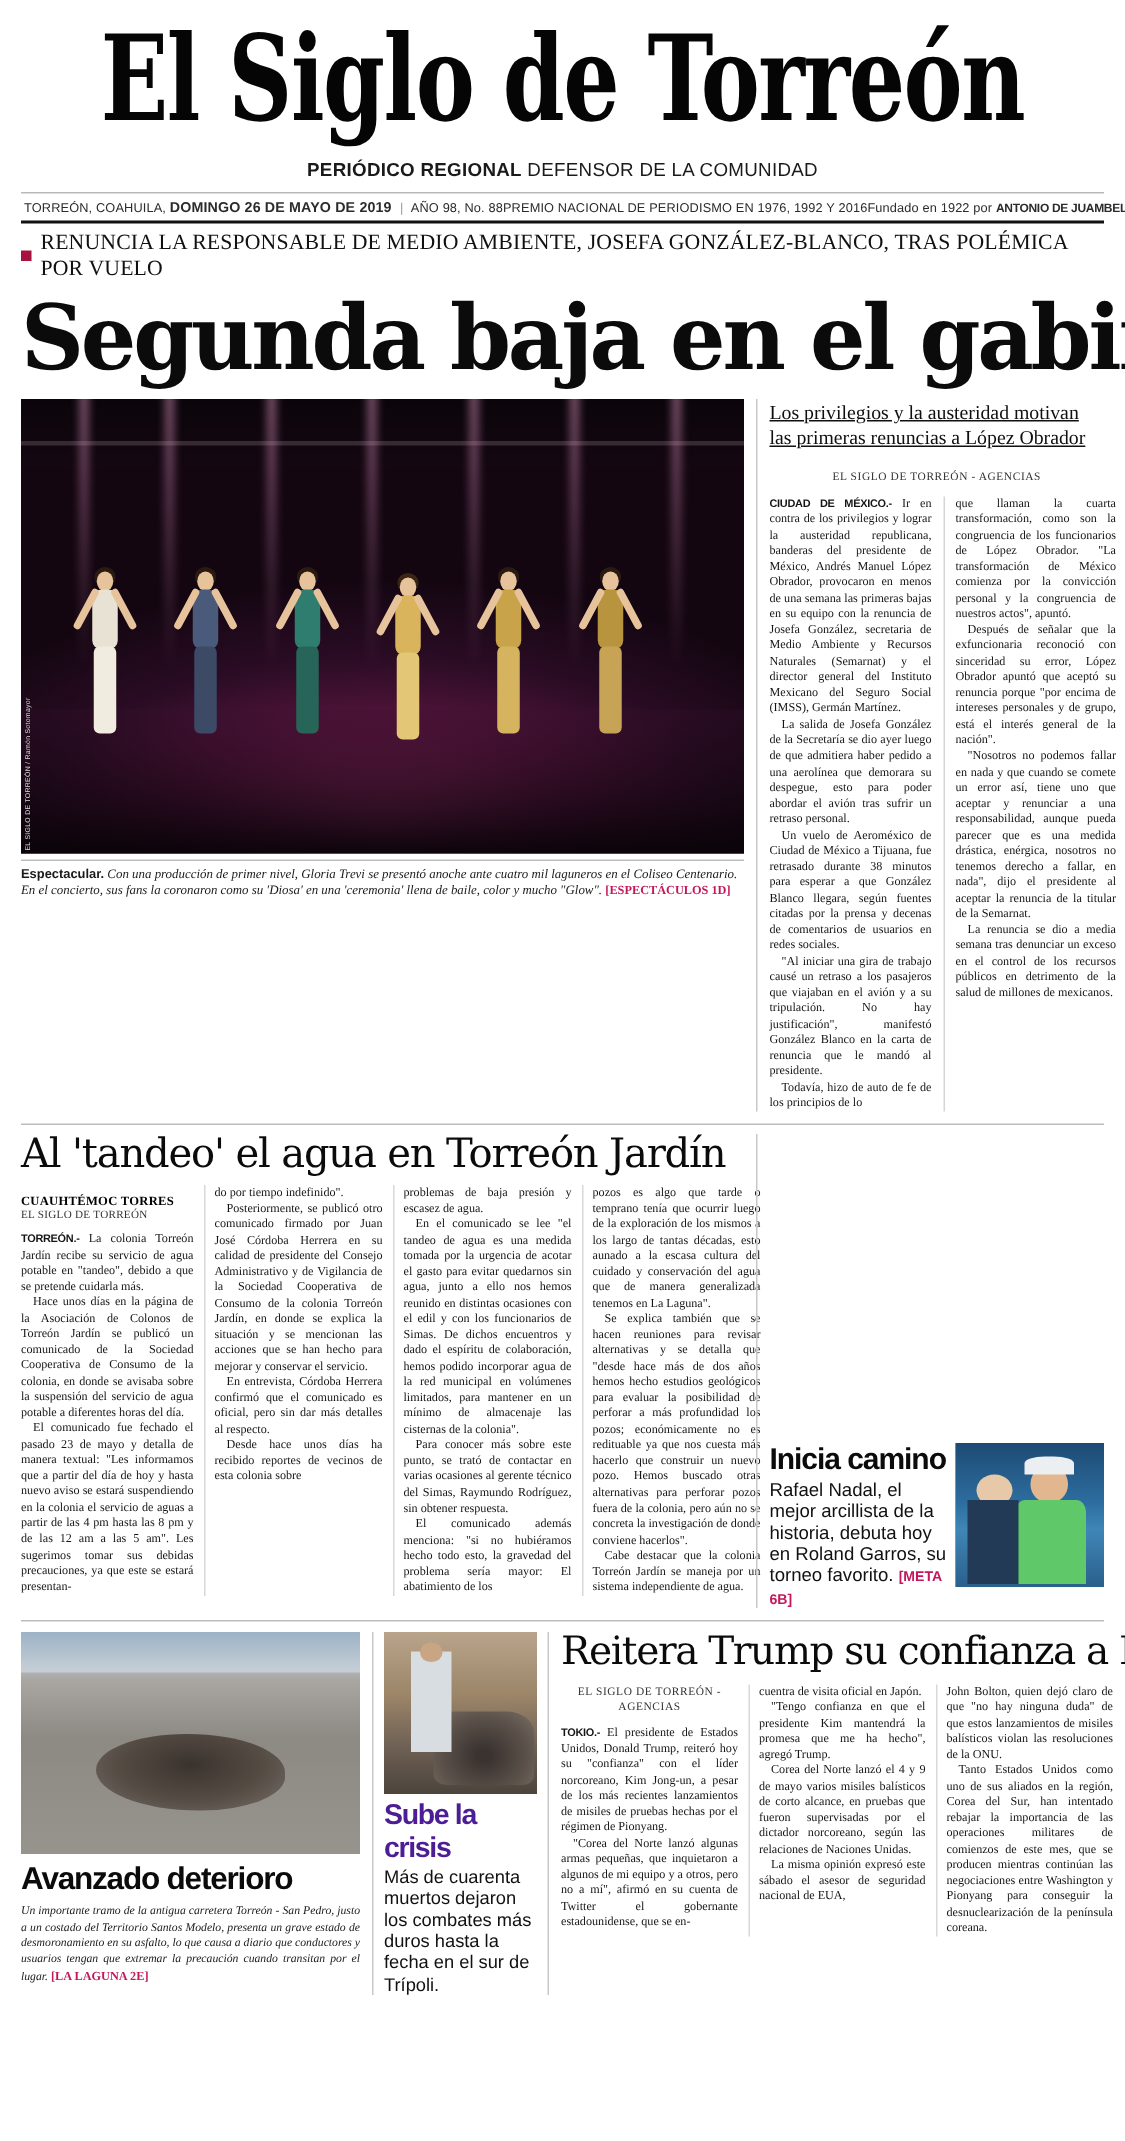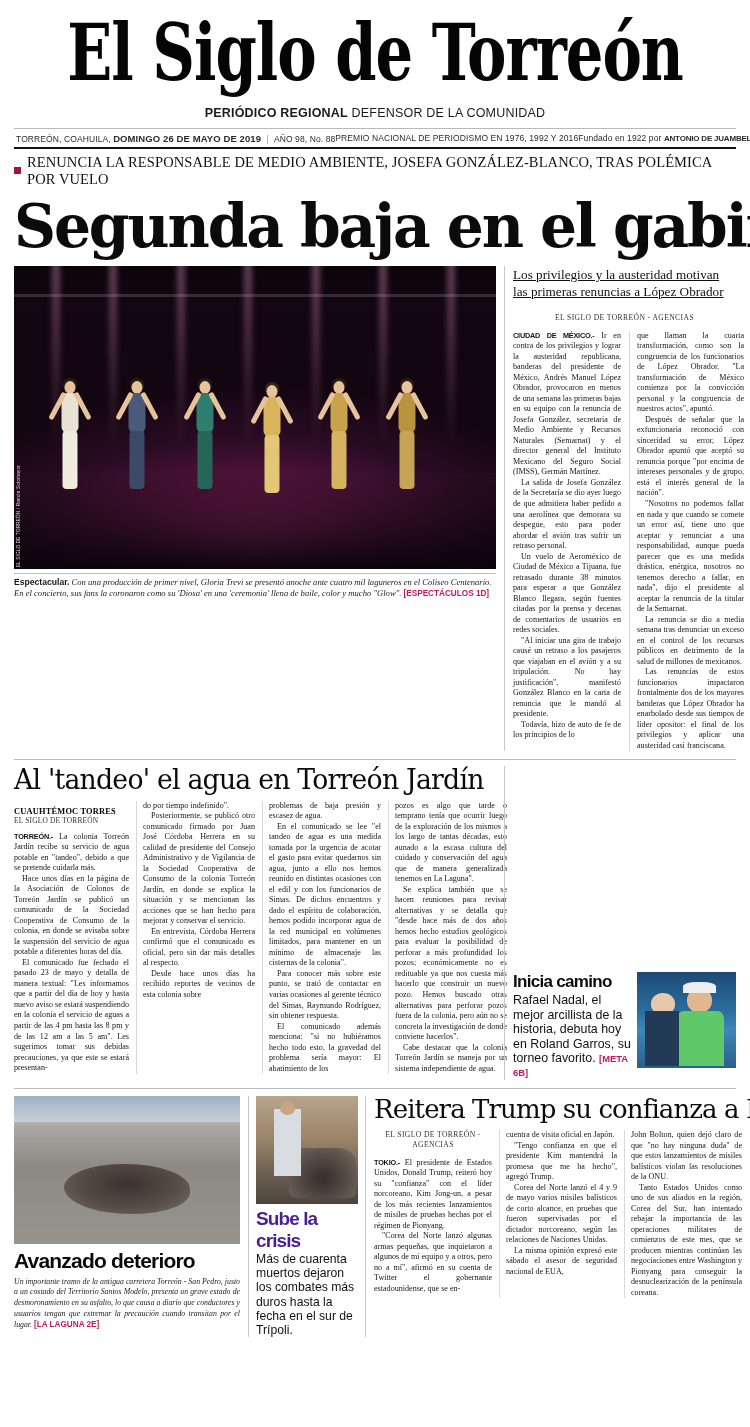--- a/index.html
+++ b/index.html
@@ -109,21 +109,21 @@
   .perf .armR { right:2px; transform: rotate(-28deg); }
 
   .cap-rule { border-top: 1px solid #bdbdbd; margin-top: 4px; }
   .caption {
     font-family: "Liberation Serif", serif;
     font-size: 8.6px; line-height: 1.35; color: #1a1a1a; font-style: italic;
     padding-top: 3px;
   }
   .caption b { font-style: normal; font-family:"Liberation Sans",sans-serif; font-weight:700; font-size:8.6px; }
   .tag-red { color:#c2185b; font-weight:700; font-style:normal;
-    font-family:Liberation Sans, sans-serif; font-size:8.2px; }
+    font-family:Liberation Serif, serif; font-size:8.2px; }
 
   
   .lead-deck {
     font-family: "Liberation Serif", serif;
     font-size: 13.2px; line-height: 1.32; color: #101010; text-decoration: underline;
   }
   .byline-c {
     text-align:center; font-family:"Liberation Serif", serif;
     font-size: 7.6px; letter-spacing:.4px; color:#333; margin-top: 12px; line-height:1.35;
   }
@@ -152,21 +152,21 @@
   .byline-l .n { font-family:"Liberation Serif",serif; font-weight:700; font-size:8.4px; letter-spacing:.2px;}
   .byline-l .o { font-family:"Liberation Serif",serif; font-size:7.4px; color:#333; letter-spacing:.2px;}
 
   .cols4 { display:flex; gap:7px; margin-top: 6px; }
   .cols4 .c { width: 115px; flex:0 0 115px; }
   .cols4 .c + .c { border-left:1px solid #d8d8d8; padding-left:6px; width:119px; flex:0 0 119px;}
 
   
   .nadal { display:flex; gap: 6px; }
   .nadal .txt { width: 118px; flex:0 0 118px; }
-  .nadal .hd { font-family:"Liberation Sans",sans-serif; font-weight:700; font-size:17px; letter-spacing:-.7px; color:#0b0b0b; }
+  .nadal .hd { font-family:"Liberation Sans",sans-serif; font-weight:700; font-size:20px; letter-spacing:-.7px; color:#0b0b0b; }
   .nadal .dk { font-family:"Liberation Sans",sans-serif; font-size:12.4px; line-height:1.16; color:#111; margin-top:1px; }
   .nadal .ph { flex:1; height: 96px; overflow:hidden; position:relative; background:#2b4f73; }
   .ph-tennis { position:absolute; inset:0;
      background: linear-gradient(180deg,#1d4a74 0%, #2d6ea0 42%, #3f86b7 60%, #2b5f8c 100%); }
 
   
   .band3 { margin-top: 8px; border-top: 1px solid #bdbdbd; padding-top: 7px; display:flex; }
   .b3-photo { width: 234px; flex:0 0 234px; padding-right: 8px; }
   .b3-crisis { width: 118px; flex:0 0 118px; padding: 0 7px; border-left:1px solid #c8c8c8; border-right:1px solid #c8c8c8;}
   .b3-trump { flex:1; padding-left: 8px; }
@@ -309,21 +309,20 @@
           <p class="body">La salida de Josefa González de la Secretaría se dio ayer luego de que admitiera haber pedido a una aerolínea que demorara su despegue, esto para poder abordar el avión tras sufrir un retraso personal.</p>
           <p class="body">Un vuelo de Aeroméxico de Ciudad de México a Tijuana, fue retrasado durante 38 minutos para esperar a que González Blanco llegara, según fuentes citadas por la prensa y decenas de comentarios de usuarios en redes sociales.</p>
           <p class="body">"Al iniciar una gira de trabajo causé un retraso a los pasajeros que viajaban en el avión y a su tripulación. No hay justificación", manifestó González Blanco en la carta de renuncia que le mandó al presidente.</p>
           <p class="body">Todavía, hizo de auto de fe de los principios de lo</p>
         </div>
         <div class="c right">
           <p class="body first">que llaman la cuarta transformación, como son la congruencia de los funcionarios de López Obrador. "La transformación de México comienza por la convicción personal y la congruencia de nuestros actos", apuntó.</p>
           <p class="body">Después de señalar que la exfuncionaria reconoció con sinceridad su error, López Obrador apuntó que aceptó su renuncia porque "por encima de intereses personales y de grupo, está el interés general de la nación".</p>
           <p class="body">"Nosotros no podemos fallar en nada y que cuando se comete un error así, tiene uno que aceptar y renunciar a una responsabilidad, aunque pueda parecer que es una medida drástica, enérgica, nosotros no tenemos derecho a fallar, en nada", dijo el presidente al aceptar la renuncia de la titular de la Semarnat.</p>
           <p class="body">La renuncia se dio a media semana tras denunciar un exceso en el control de los recursos públicos en detrimento de la salud de millones de mexicanos.</p>
-          <p class="body">Las renuncias de estos funcionarios impactaron frontalmente dos de los mayores banderas que López Obrador ha enarbolado desde sus tiempos de líder opositor: el final de los privilegios y aplicar una austeridad casi franciscana.</p>
         </div>
       </div>
     </div>
   </div>
 
   <div class="band2">
     <div class="left">
       <div class="hl2">Al 'tandeo' el agua en Torreón Jardín</div>
       <div class="cols4">
         <div class="c">

